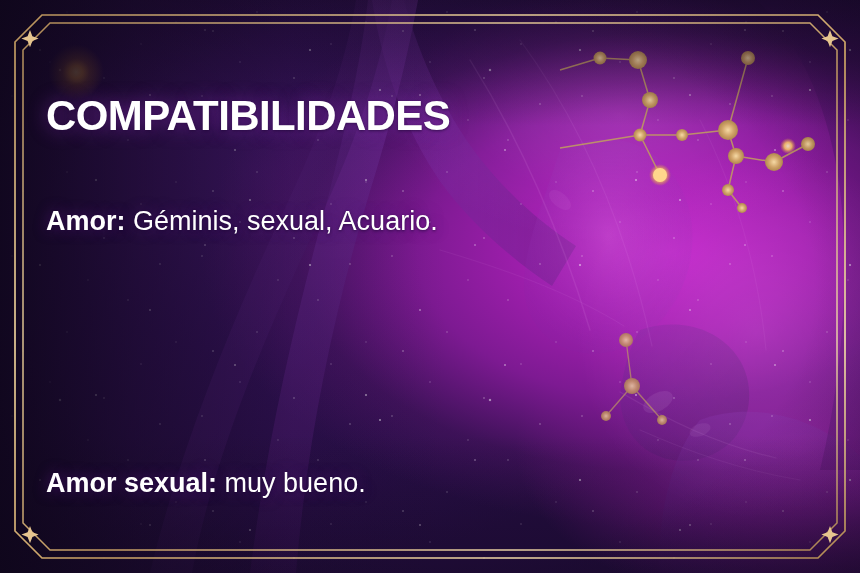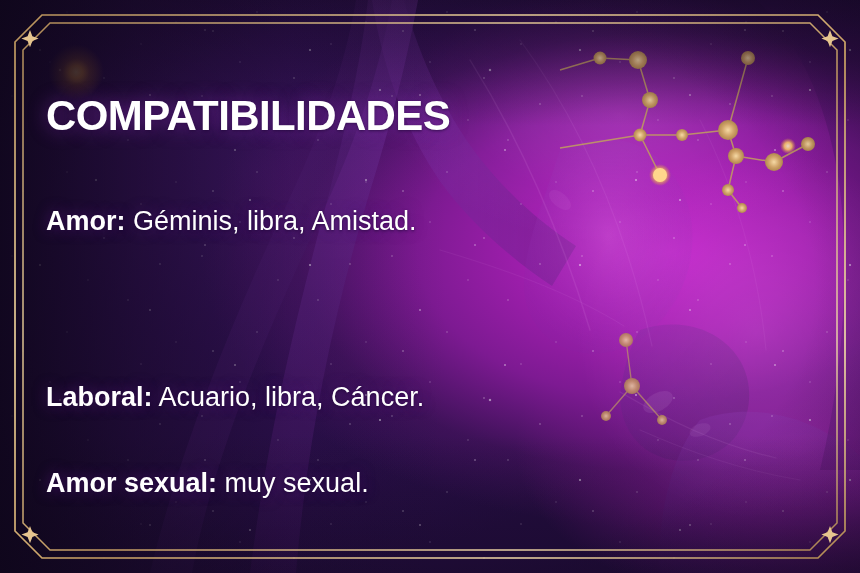--- a/index.html
+++ b/index.html
@@ -287,28 +287,24 @@
       </g>
     </svg>
   </div>
 
   <div id="content">
 
     <div id="page-title">COMPATIBILIDADES</div>
 
     <div class="compat-row" id="row-0">
       <span class="lbl">Amor:</span>
-      <span class="val"> Géminis, libra, Amistad.</span>
+      <span class="val"> Géminis, sexual, Acuario.</span>
     </div>
 
 
-    <div class="compat-row" id="row-2">
-      <span class="lbl">Laboral:</span>
-      <span class="val"> Acuario, libra, Cáncer.</span>
-    </div>
 
     <div class="compat-row" id="row-3">
       <span class="lbl">Amor sexual:</span>
-      <span class="val"> muy sexual.</span>
+      <span class="val"> muy bueno.</span>
     </div>
 
   </div>
 </div>
 
 </body></html>

